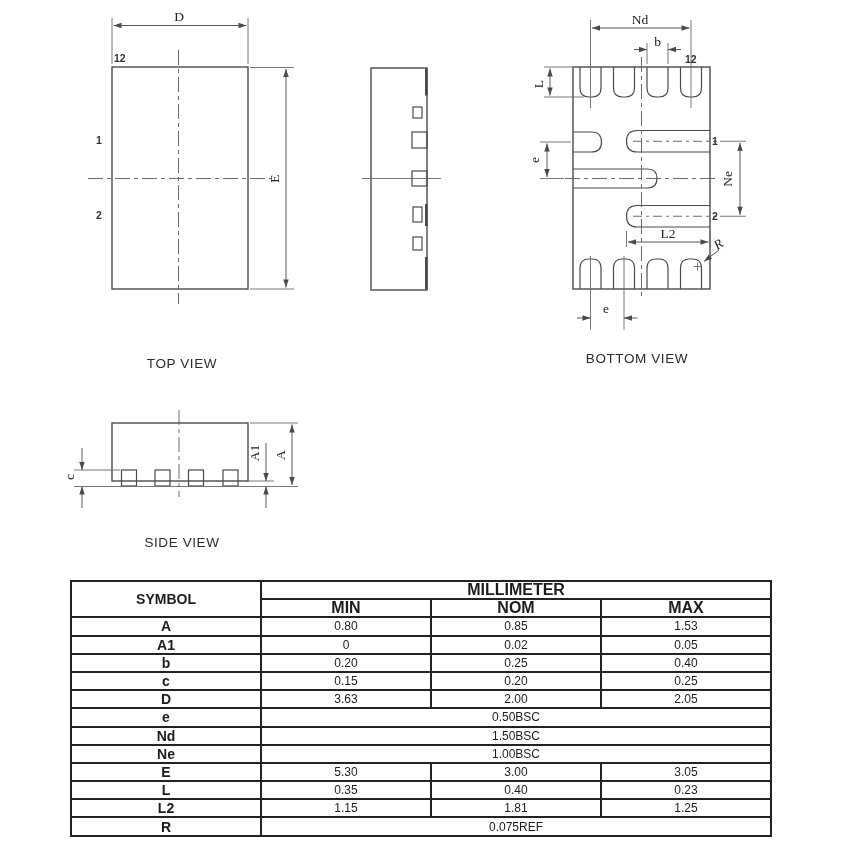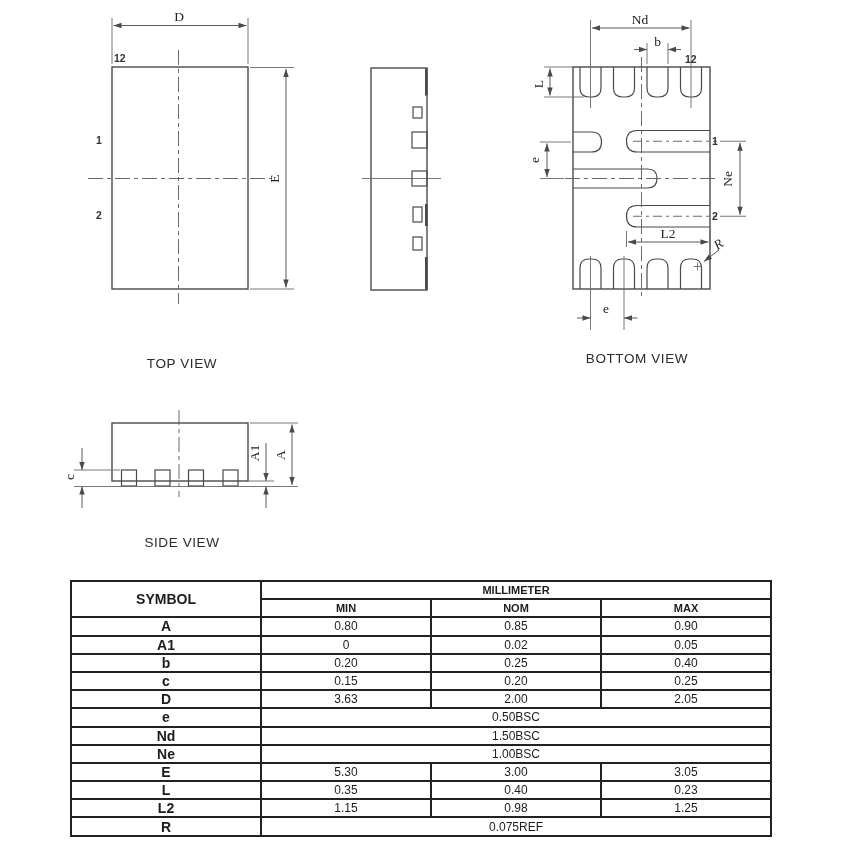--- a/index.html
+++ b/index.html
@@ -16,21 +16,21 @@
   svg .thin{stroke:#6a6a6a;stroke-width:0.9;}
   svg text{fill:#222;}
   .dimlab{font-family:"Liberation Serif",serif;font-size:13.5px;}
   .dimlab-it{font-family:"Liberation Serif",serif;font-size:13.5px;font-style:italic;}
   .pinlab{font-family:"Liberation Sans",sans-serif;font-size:10.5px;font-weight:bold;fill:#333;}
   .viewtitle{font-family:"Liberation Sans",sans-serif;font-size:13.5px;fill:#2b2b2b;letter-spacing:0.6px;}
   table.dims{position:absolute;left:70px;top:580px;width:700px;border-collapse:collapse;
              table-layout:fixed;font-size:12px;}
   table.dims td{border:2px solid #222;text-align:center;padding:0;height:16.2px;line-height:16px;
                 overflow:hidden;white-space:nowrap;}
-  table.dims td.hdr{font-weight:bold;font-size:11px;}
+  table.dims td.hdr{font-weight:bold;font-size:16px;}
   table.dims td.sym{font-weight:bold;font-size:14px;}
 </style>
 </head>
 <body>
 
 <div class="canvas">
 
 <svg width="842" height="578" viewBox="0 0 842 578">
   <defs>
     <marker id="ar" viewBox="0 0 10 10" refX="10" refY="5" markerWidth="11" markerHeight="8" orient="auto-start-reverse">
@@ -213,21 +213,21 @@
     </tr>
     <tr>
       <td class="hdr">MIN</td>
       <td class="hdr">NOM</td>
       <td class="hdr">MAX</td>
     </tr>
     <tr>
       <td class="sym">A</td>
       <td>0.80</td>
       <td>0.85</td>
-      <td>0.90</td>
+      <td>1.53</td>
     </tr>
     <tr>
       <td class="sym">A1</td>
       <td>0</td>
       <td>0.02</td>
       <td>0.05</td>
     </tr>
     <tr>
       <td class="sym">b</td>
       <td>0.20</td>
@@ -266,21 +266,21 @@
     </tr>
     <tr>
       <td class="sym">L</td>
       <td>0.35</td>
       <td>0.40</td>
       <td>0.23</td>
     </tr>
     <tr>
       <td class="sym">L2</td>
       <td>1.15</td>
-      <td>0.98</td>
+      <td>1.81</td>
       <td>1.25</td>
     </tr>
     <tr>
       <td class="sym">R</td>
       <td colspan="3">0.075REF</td>
     </tr>
   </tbody>
 </table>
 
 </div>

